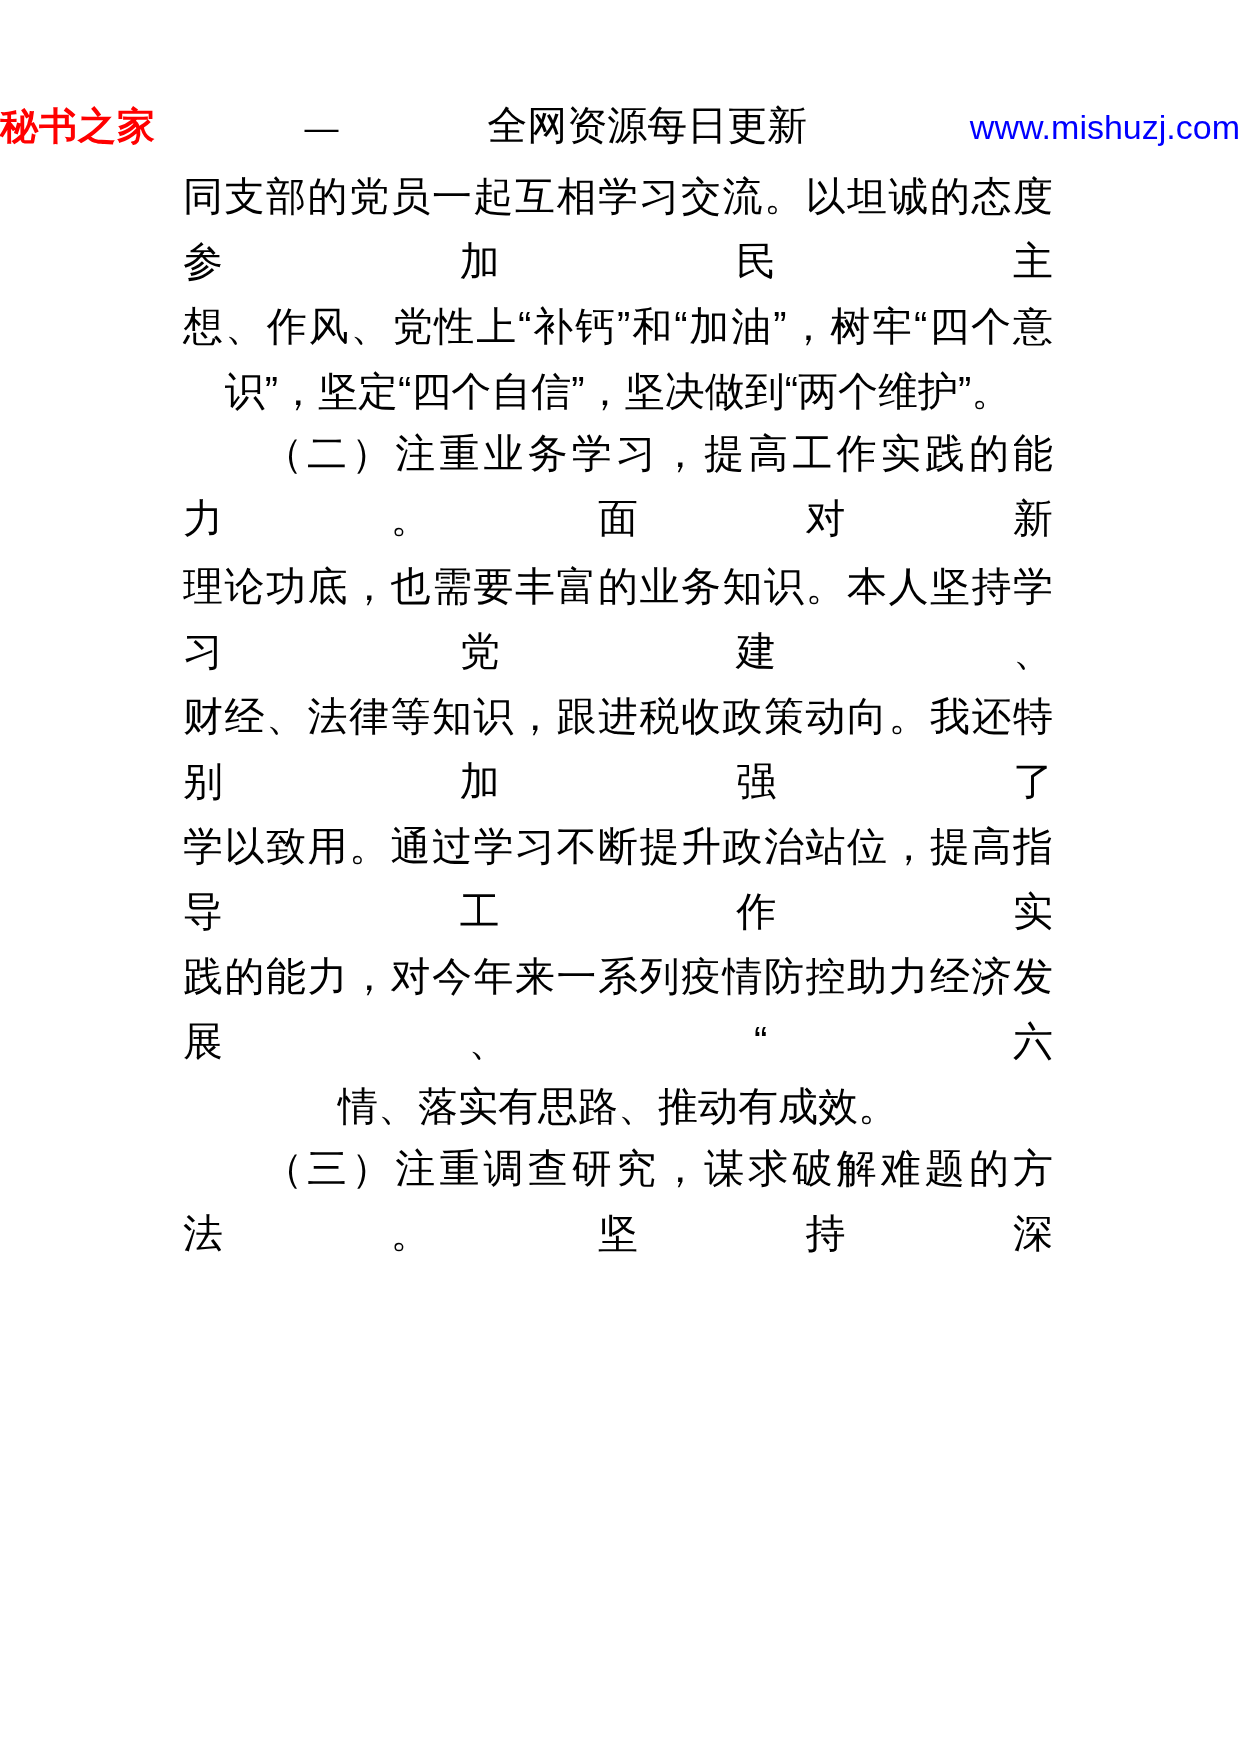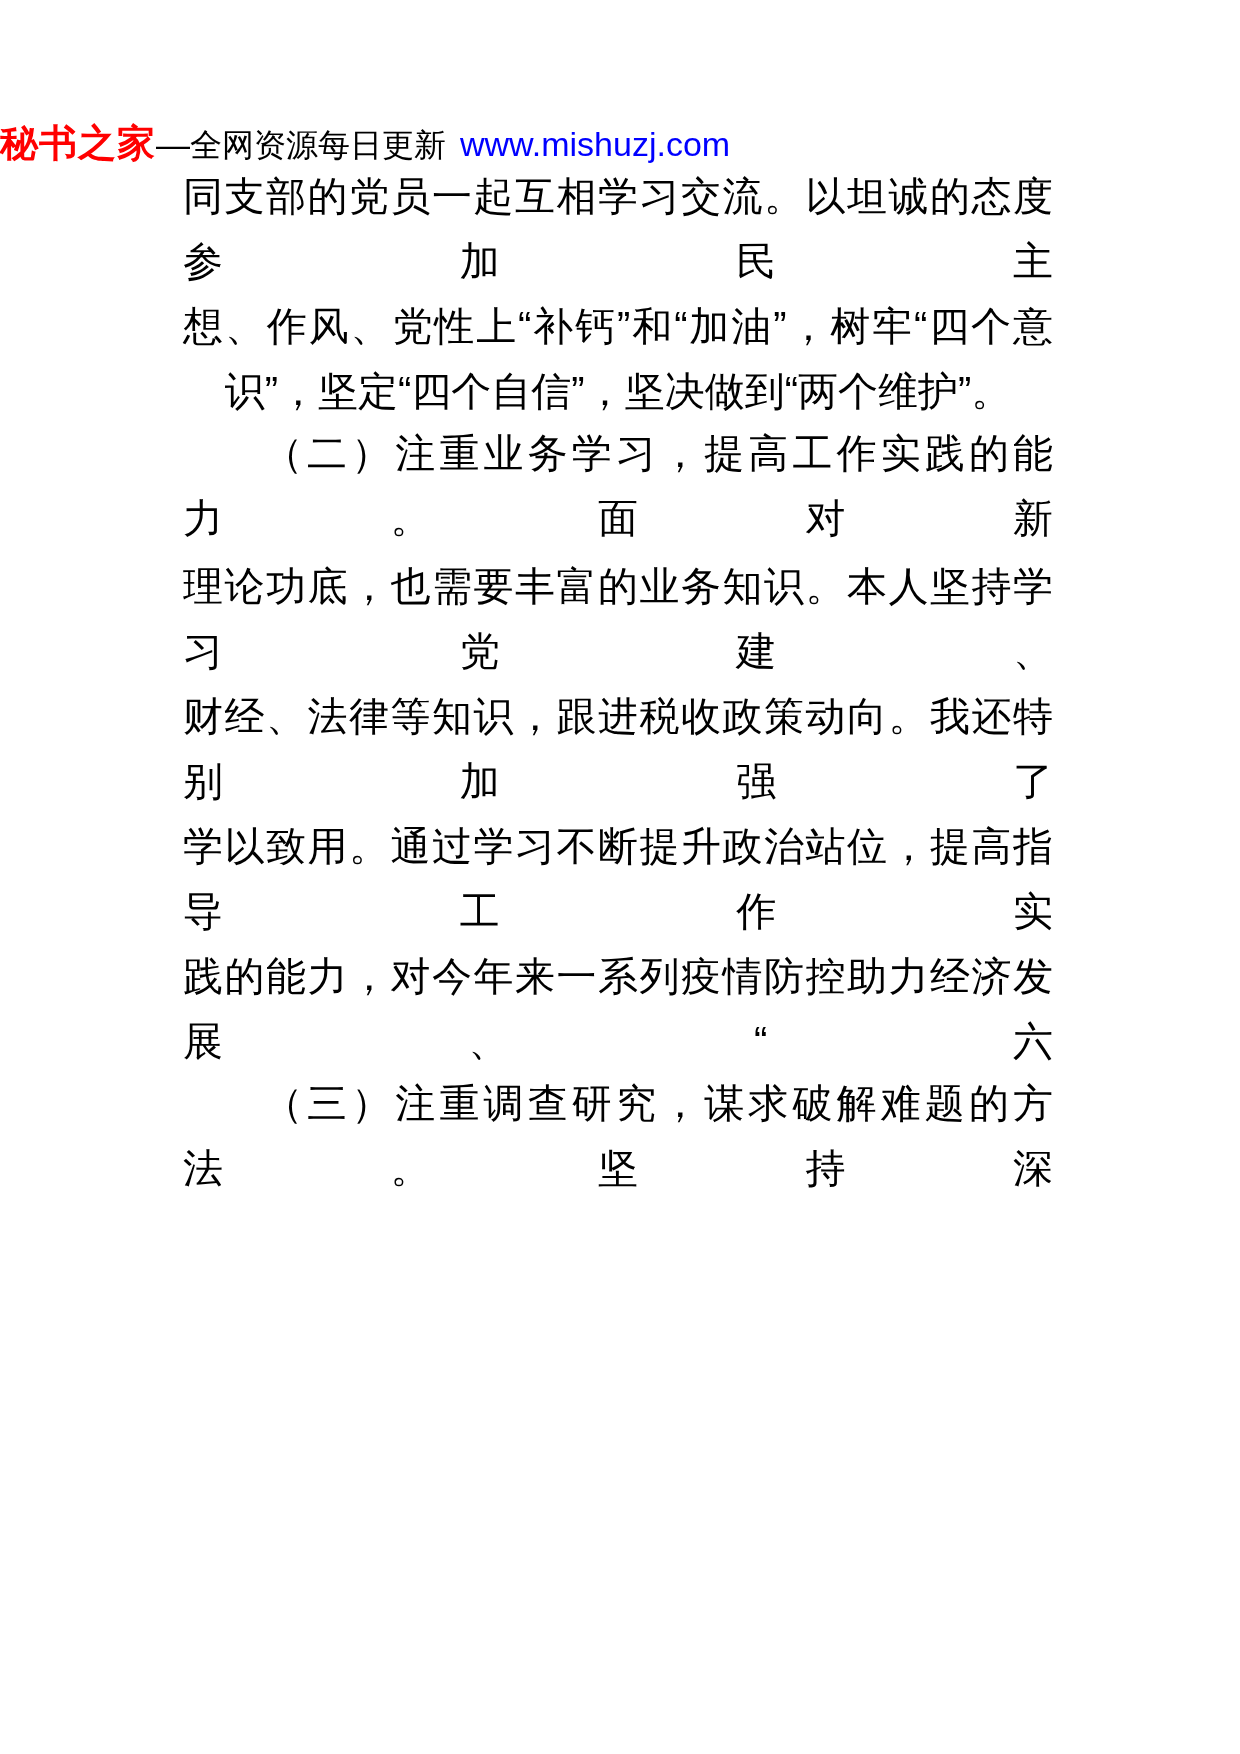--- a/index.html
+++ b/index.html
@@ -11,38 +11,37 @@
     overflow: hidden;
     font-family: "Liberation Sans", "DejaVu Sans", sans-serif;
   }
   
   .header {
     position: absolute;
     top: 98px;
     left: 0;
     right: 0;
     display: flex;
-    justify-content: flex-start;
+    justify-content: space-between;
     align-items: baseline;
     white-space: pre;
-    margin-top: 20px;
   }
   .site-name {
     color: #ff0000;
     font-weight: bold;
     font-size: 38px;
     letter-spacing: 1px;
   }
   .header-dash {
     color: #000000;
     font-size: 34px;
   }
   .header-tagline {
     color: #000000;
-    font-size: 32px;
+    font-size: 40px;
   }
   .header-url {
     color: #0000ff;
     font-size: 34px;
     margin-left: 14px;
   }
   
   .doc-body {
     position: absolute;
     top: 164px;
@@ -79,17 +78,18 @@
 
   <div class="doc-body">
     <div class="line fill">同支部的党员一起互相学习交流。以坦诚的态度参加民主</div>
     <div class="line fill">想、作风、党性上“补钙”和“加油”，树牢“四个意</div>
     <div class="line">识”，坚定“四个自信”，坚决做到“两个维护”。</div>
     <div class="line fill indent">（二）注重业务学习，提高工作实践的能力。面对新</div>
     <div class="line fill">理论功底，也需要丰富的业务知识。本人坚持学习党建、</div>
     <div class="line fill">财经、法律等知识，跟进税收政策动向。我还特别加强了</div>
     <div class="line fill">学以致用。通过学习不断提升政治站位，提高指导工作实</div>
     <div class="line fill">践的能力，对今年来一系列疫情防控助力经济发展、“六</div>
+    <div class="line">情、落实有思路、推动有成效。</div>
     <div class="line fill indent">（三）注重调查研究，谋求破解难题的方法。坚持深</div>
 
   </div>
 
 </div>
 
 </body></html>

